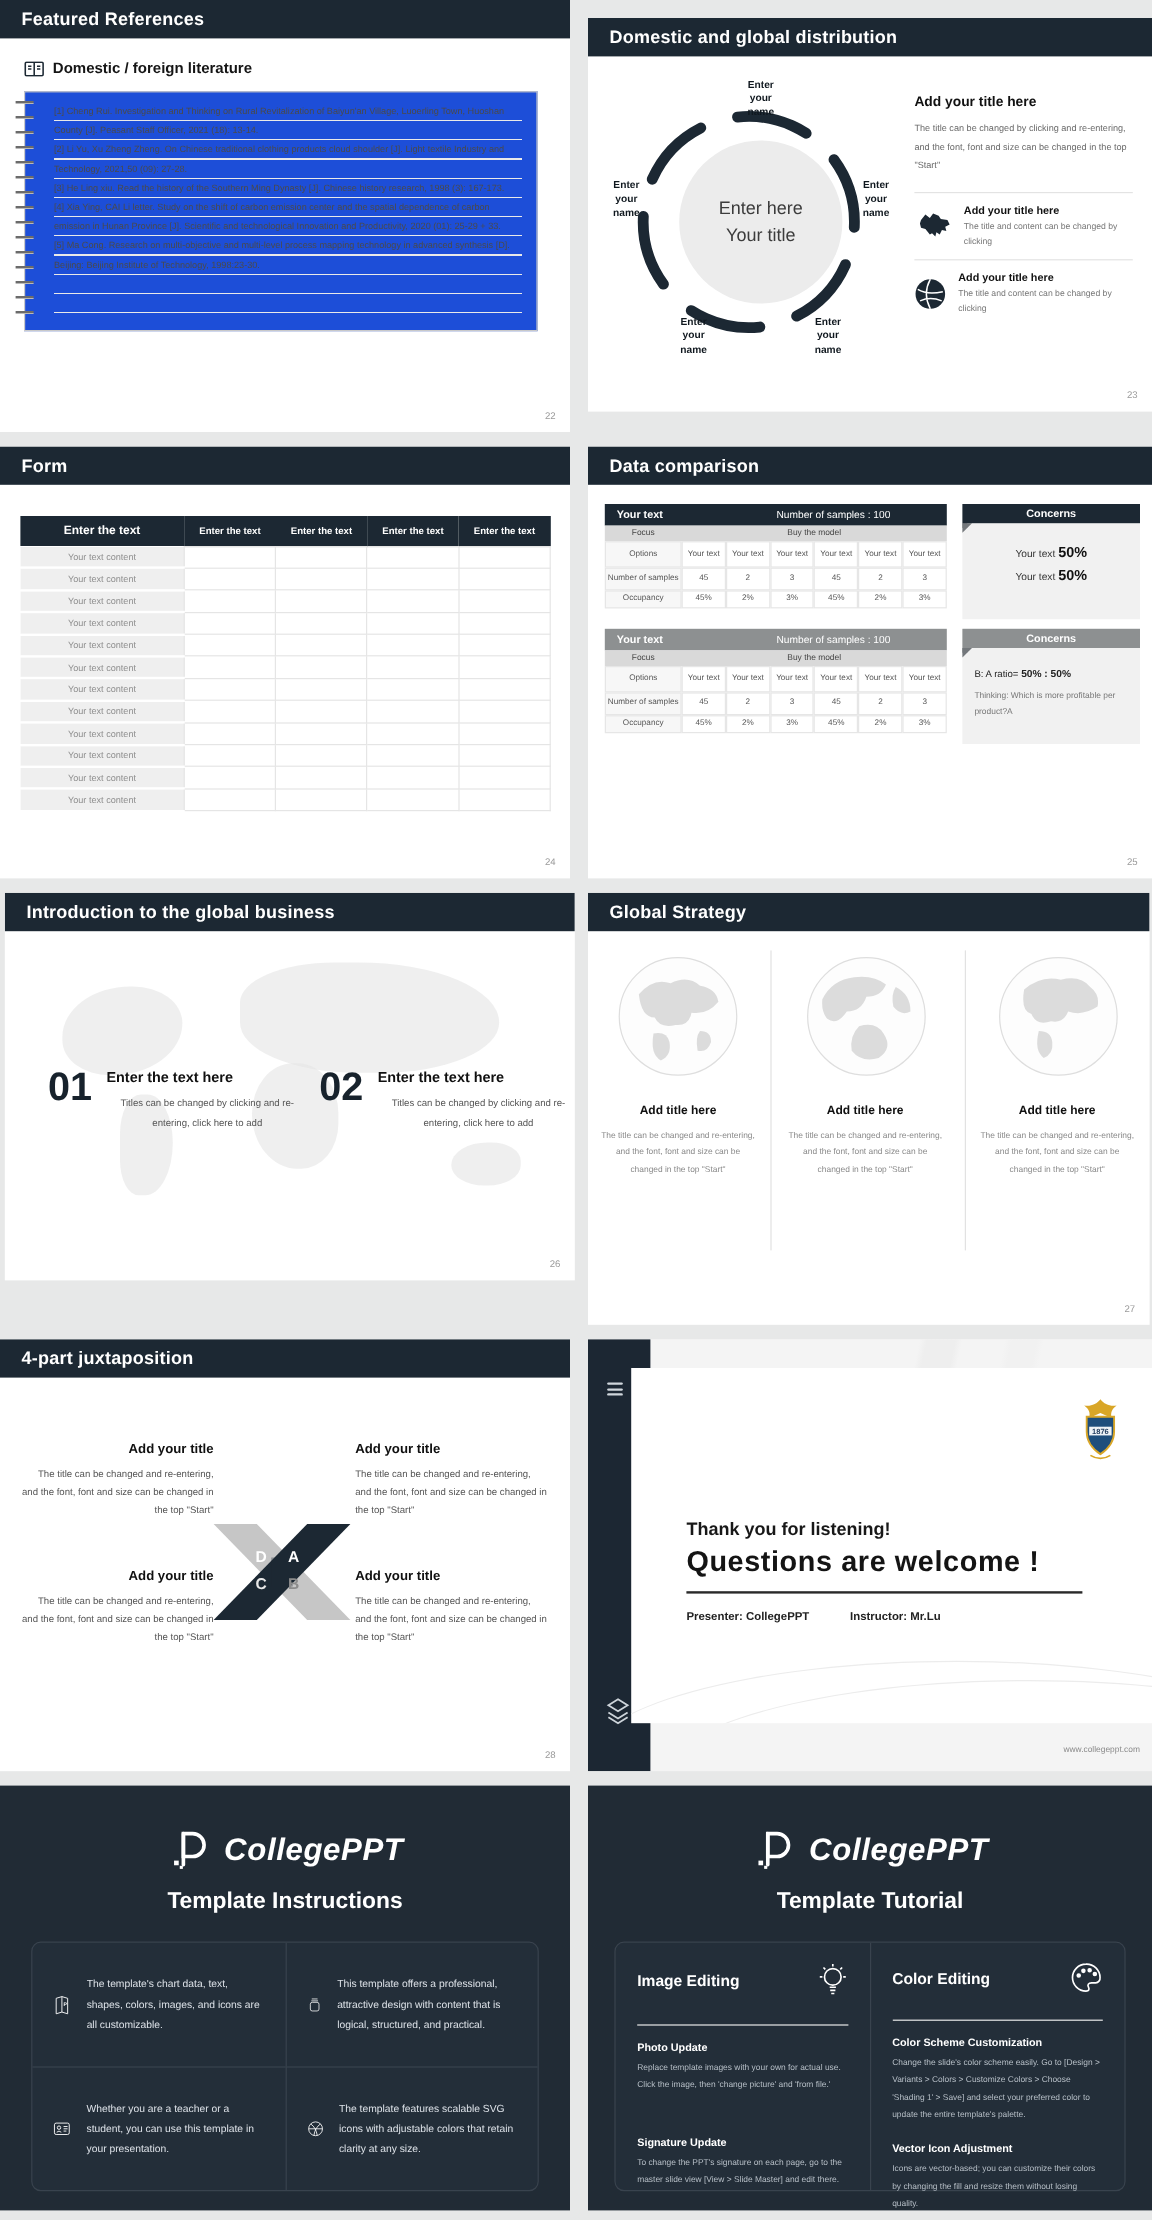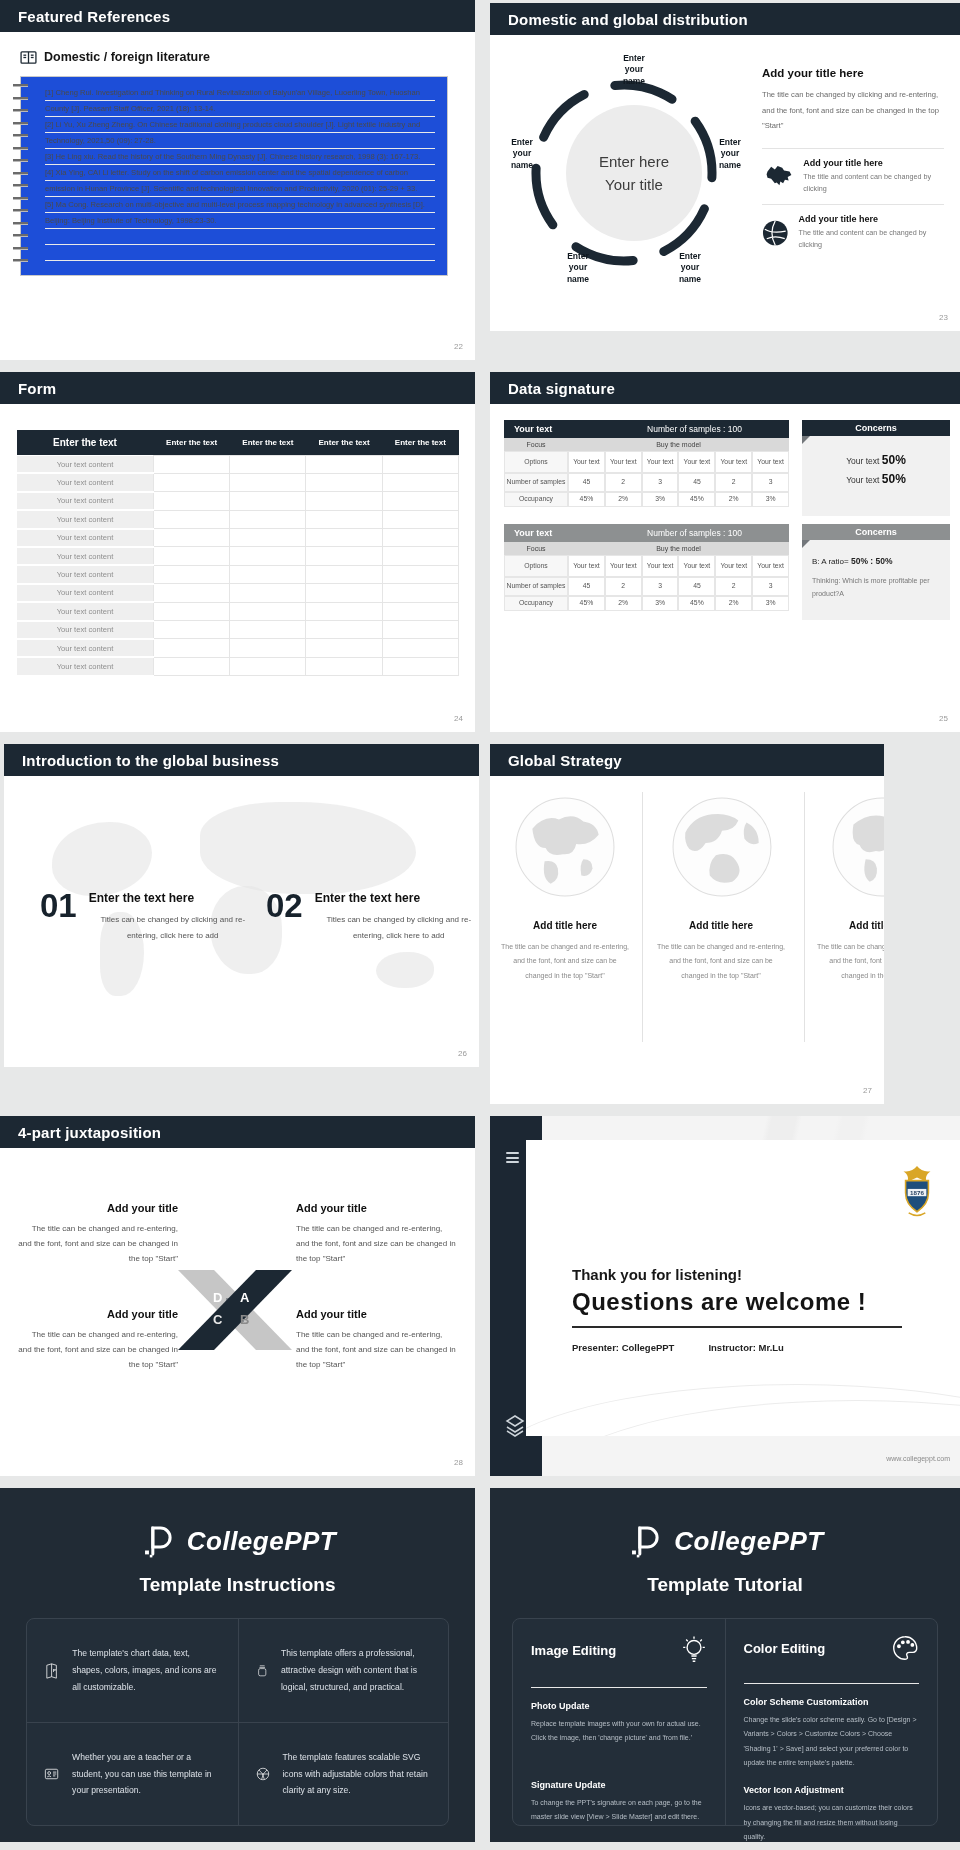--- a/index.html
+++ b/index.html
@@ -155,21 +155,21 @@
       <p>[1] Cheng Rui. Investigation and Thinking on Rural Revitalization of Baiyun'an Village, Luoerling Town, Huoshan County [J]. Peasant Staff Officer, 2021 (18): 13-14.</p>
       <p>[2] Li Yu, Xu Zheng Zheng. On Chinese traditional clothing products cloud shoulder [J]. Light textile Industry and Technology, 2021,50 (09): 27-28.</p>
       <p>[3] He Ling xiu. Read the history of the Southern Ming Dynasty [J]. Chinese history research, 1998 (3): 167-173.</p>
       <p>[4] Xia Ying, CAI Li letter. Study on the shift of carbon emission center and the spatial dependence of carbon emission in Hunan Province [J]. Scientific and technological Innovation and Productivity, 2020 (01): 25-29 + 33.</p>
       <p>[5] Ma Cong. Research on multi-objective and multi-level process mapping technology in advanced synthesis [D]. Beijing: Beijing Institute of Technology, 1998:23-30.</p>
     </div>
   </div>
   <span class="pagenum">22</span>
 </section>
 
-<section class="slide" style="left:490px;top:3px;width:470px;height:328px">
+<section class="slide" style="left:490px;top:15px;width:470px;height:328px">
   <header class="tbar">
     <span>Domestic and global distribution</span>
   </header>
   <div class="donut">
     <svg class="arcs" width="200" height="200" viewBox="0 0 200 200">
       <circle cx="100" cy="100" r="88" fill="none" stroke="#1c2833" stroke-width="9" stroke-dasharray="60 32" transform="rotate(24 100 100)" stroke-linecap="round"></circle>
     </svg>
     <div class="blob">
       <span>Enter here</span>
       <span>Your title</span>
@@ -312,21 +312,21 @@
           <td></td>
           <td></td>
         </tr>
     </tbody>
   </table>
   <span class="pagenum">24</span>
 </section>
 
 <section class="slide" style="left:490px;top:372px;width:470px;height:360px">
   <header class="tbar">
-    <span>Data signature</span>
+    <span>Data comparison</span>
   </header>
 
   <div class="cmp" style="top:48px">
     <div class="cmp-head dark">
       <span class="chl">Your text</span>
       <span class="chr">Number of samples : 100</span>
     </div>
     <div class="cmp-sub">
       <span class="csl">Focus</span>
       <span class="csr">Buy the model</span>
@@ -437,21 +437,21 @@
   <div class="gitem" style="left:262px;top:146px">
     <div class="gnum">02</div>
     <div class="gtx">
       <div class="t">Enter the text here</div>
       <div class="d">Titles can be changed by clicking and re-entering, click here to add</div>
     </div>
   </div>
   <span class="pagenum">26</span>
 </section>
 
-<section class="slide" style="left:490px;top:744px;width:394px;height:360px">
+<section class="slide" style="left:490px;top:744px;width:468px;height:360px">
   <header class="tbar">
     <span>Global Strategy</span>
   </header>
   <div class="vline" style="left:152px"></div>
   <div class="vline" style="left:314px"></div>
 
   <svg class="globe" style="left:24px" width="102" height="102" viewBox="0 0 100 100">
     <circle cx="50" cy="50" r="48" fill="#fdfdfd" stroke="#dedede"></circle>
     <path d="M18 32 q12 -14 26 -9 q14 -7 24 2 q13 2 15 13 q-9 11 -22 9 q-2 11 -13 10 q-13 3 -17 -6 q-11 0 -13 -19" fill="#dcdcdc"></path>
     <path d="M30 64 q11 -2 13 7 q2 11 -7 15 q-9 -5 -6 -22" fill="#dcdcdc"></path>

